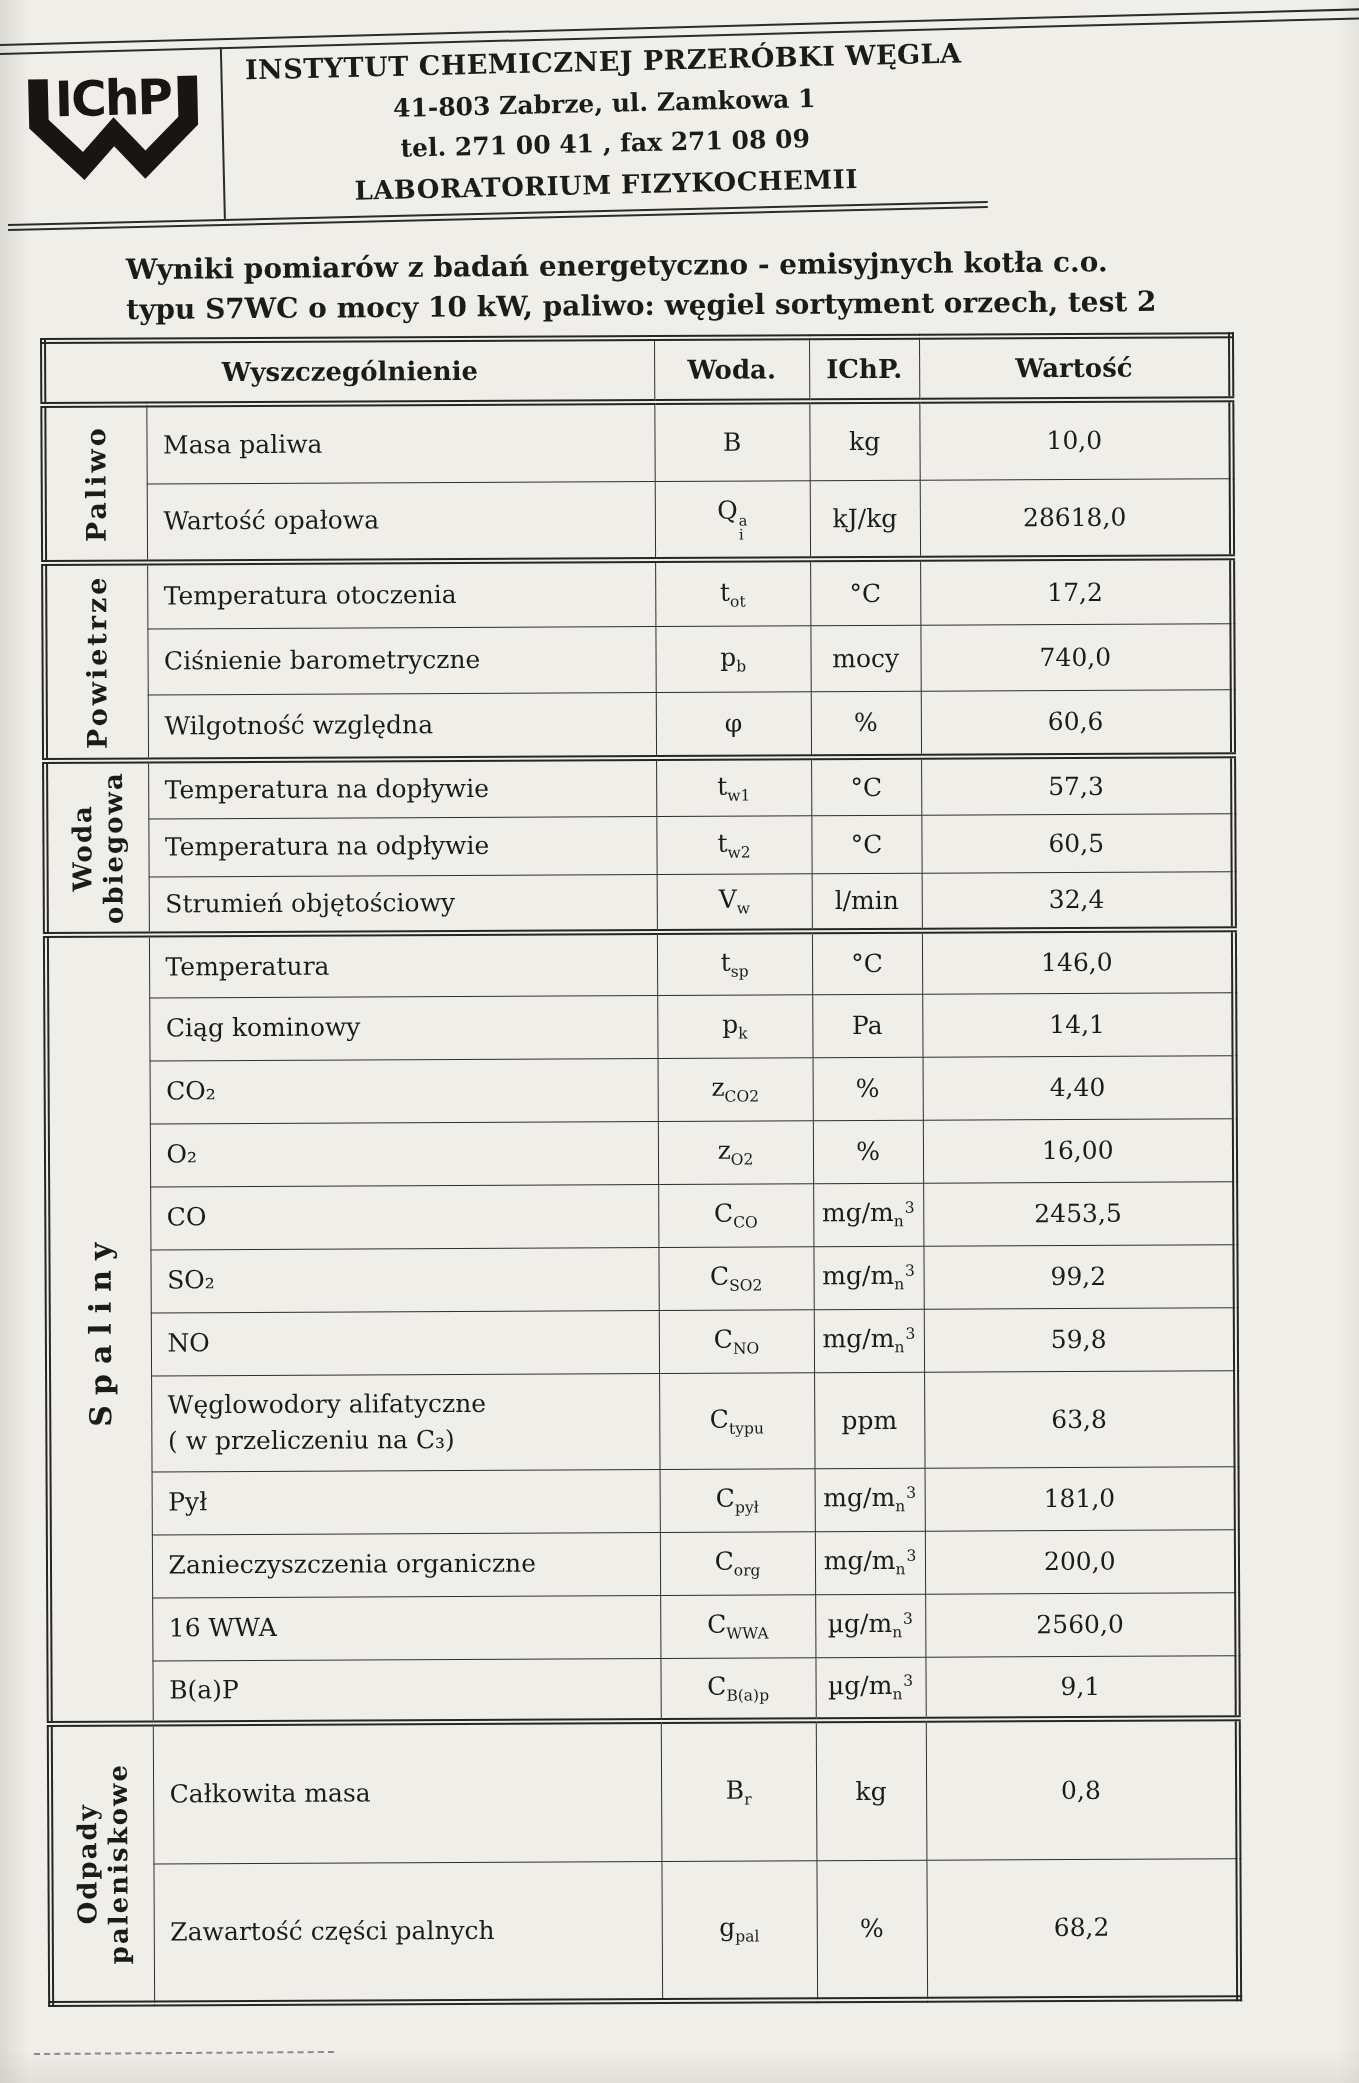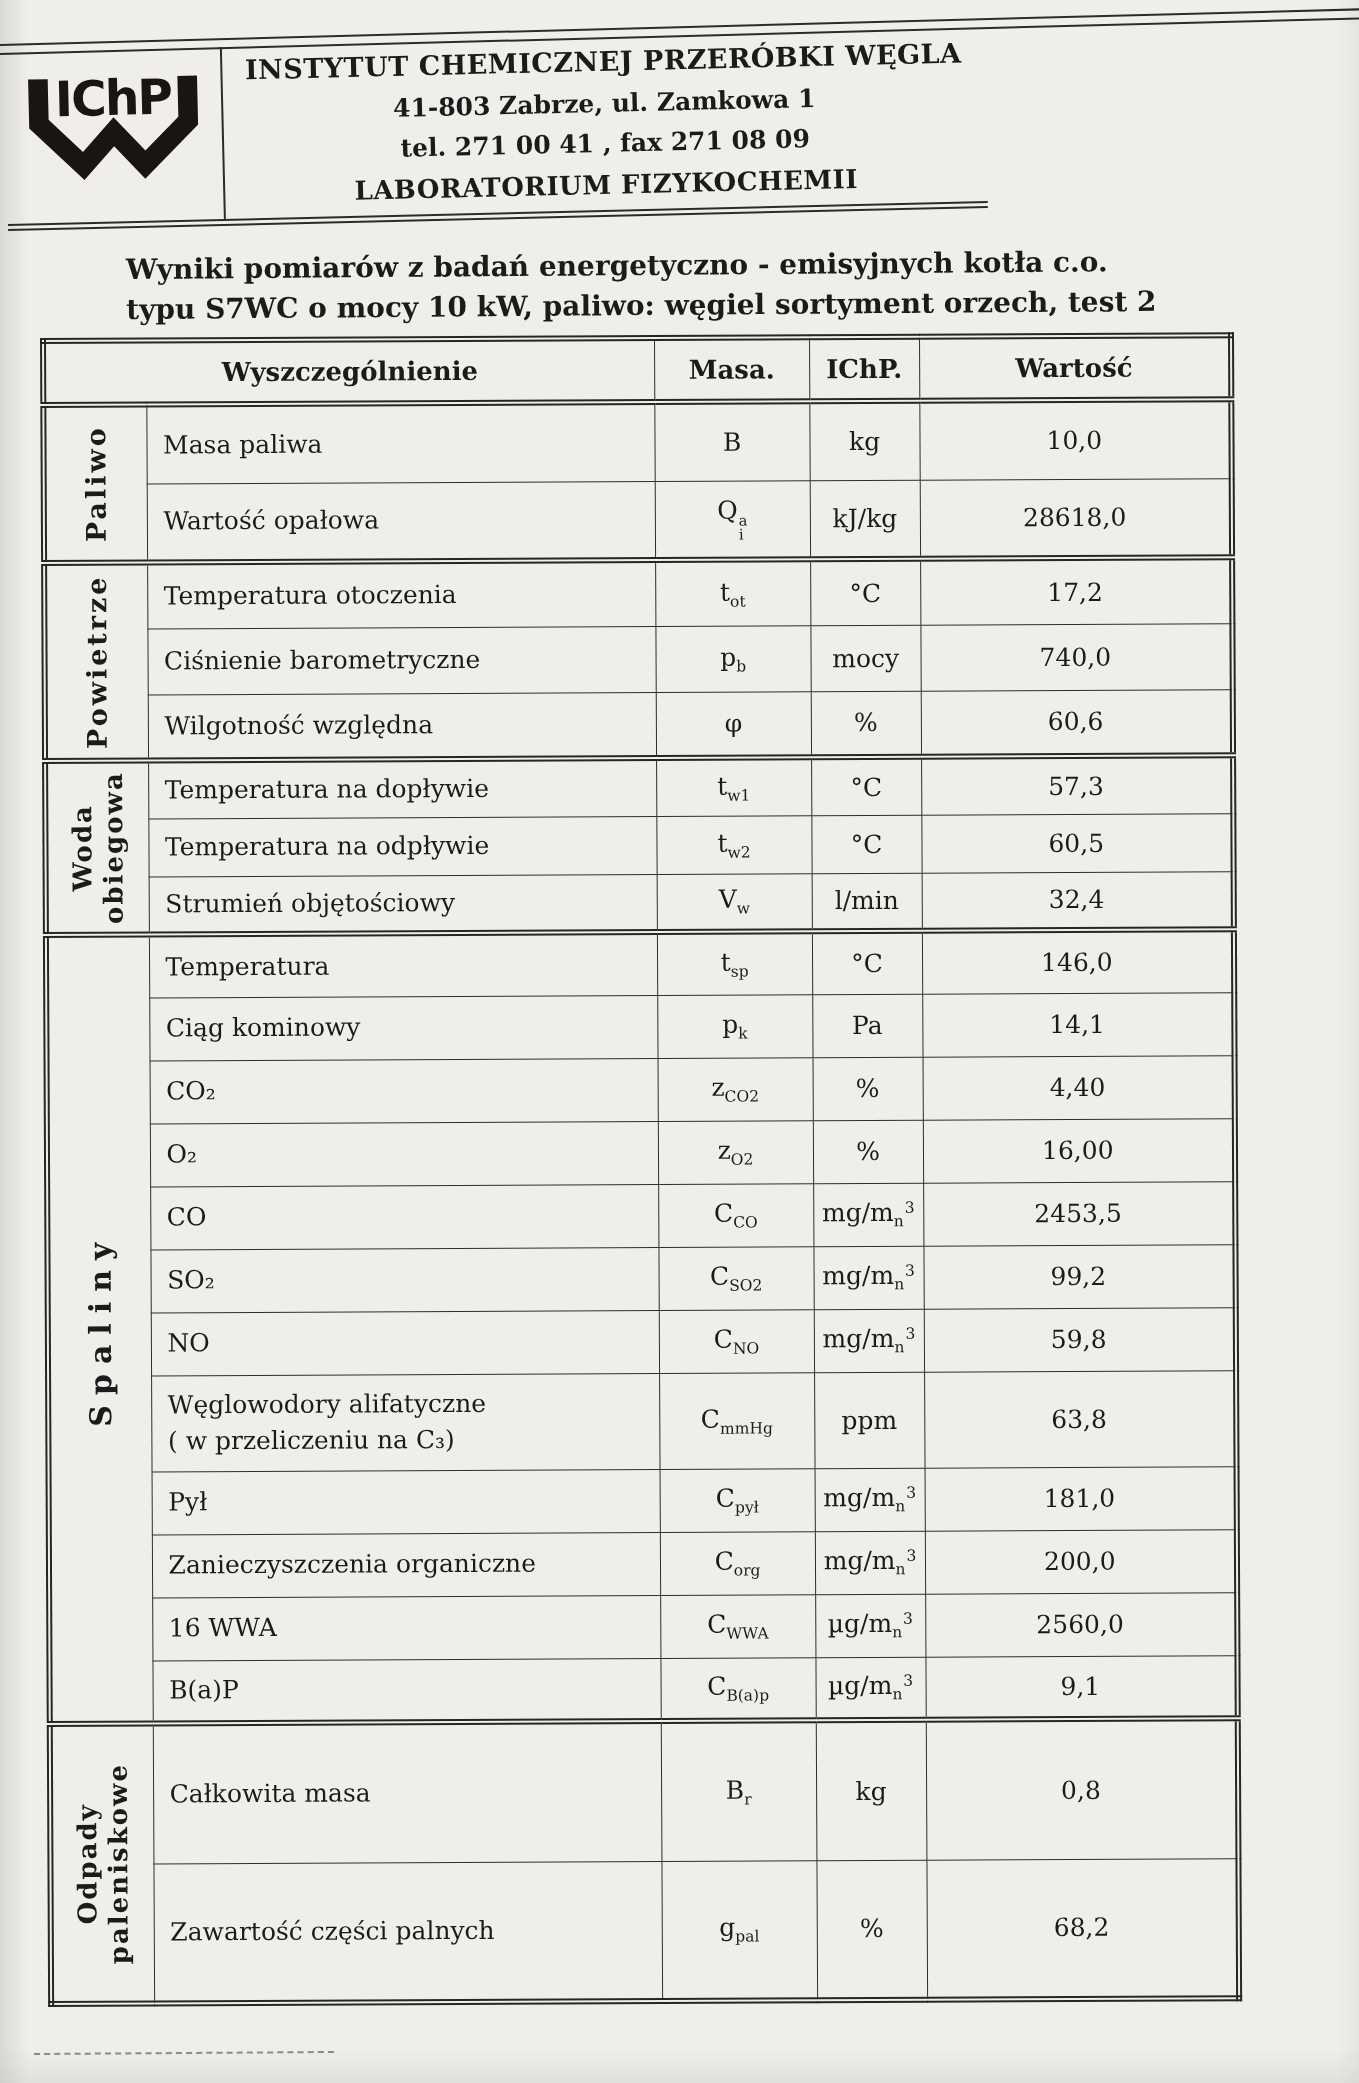--- a/index.html
+++ b/index.html
@@ -127,21 +127,21 @@
     <colgroup>
       <col style="width:103px">
       <col style="width:508px">
       <col style="width:155px">
       <col style="width:110px">
       <col style="width:312px">
     </colgroup>
     <thead>
       <tr>
         <th colspan="2">Wyszczególnienie</th>
-        <th>Masa.</th>
+        <th>Woda.</th>
         <th>IChP.</th>
         <th>Wartość</th>
       </tr>
     </thead>
     <tbody id="table-body">
         <tr class="sec-0 section-start">
           <td class="group-cell" rowspan="2">
             <div class="group-label g-0">Paliwo</div>
           </td>
           <td class="spec-cell">Masa paliwa</td>
@@ -242,21 +242,21 @@
         </tr>
         <tr class="sec-3">
           <td class="spec-cell">NO</td>
           <td class="sym-cell"><span>C</span><sub>NO</sub></td>
           <td class="unit-cell"><span>mg/m</span><sub>n</sub><sup>3</sup></td>
           <td class="val-cell">59,8</td>
         </tr>
         <tr class="sec-3 row-multiline">
           <td class="spec-cell">Węglowodory alifatyczne
 ( w przeliczeniu na C₃)</td>
-          <td class="sym-cell"><span>C</span><sub>mmHg</sub></td>
+          <td class="sym-cell"><span>C</span><sub>typu</sub></td>
           <td class="unit-cell"><span>ppm</span></td>
           <td class="val-cell">63,8</td>
         </tr>
         <tr class="sec-3">
           <td class="spec-cell">Pył</td>
           <td class="sym-cell"><span>C</span><sub>pył</sub></td>
           <td class="unit-cell"><span>mg/m</span><sub>n</sub><sup>3</sup></td>
           <td class="val-cell">181,0</td>
         </tr>
         <tr class="sec-3">

